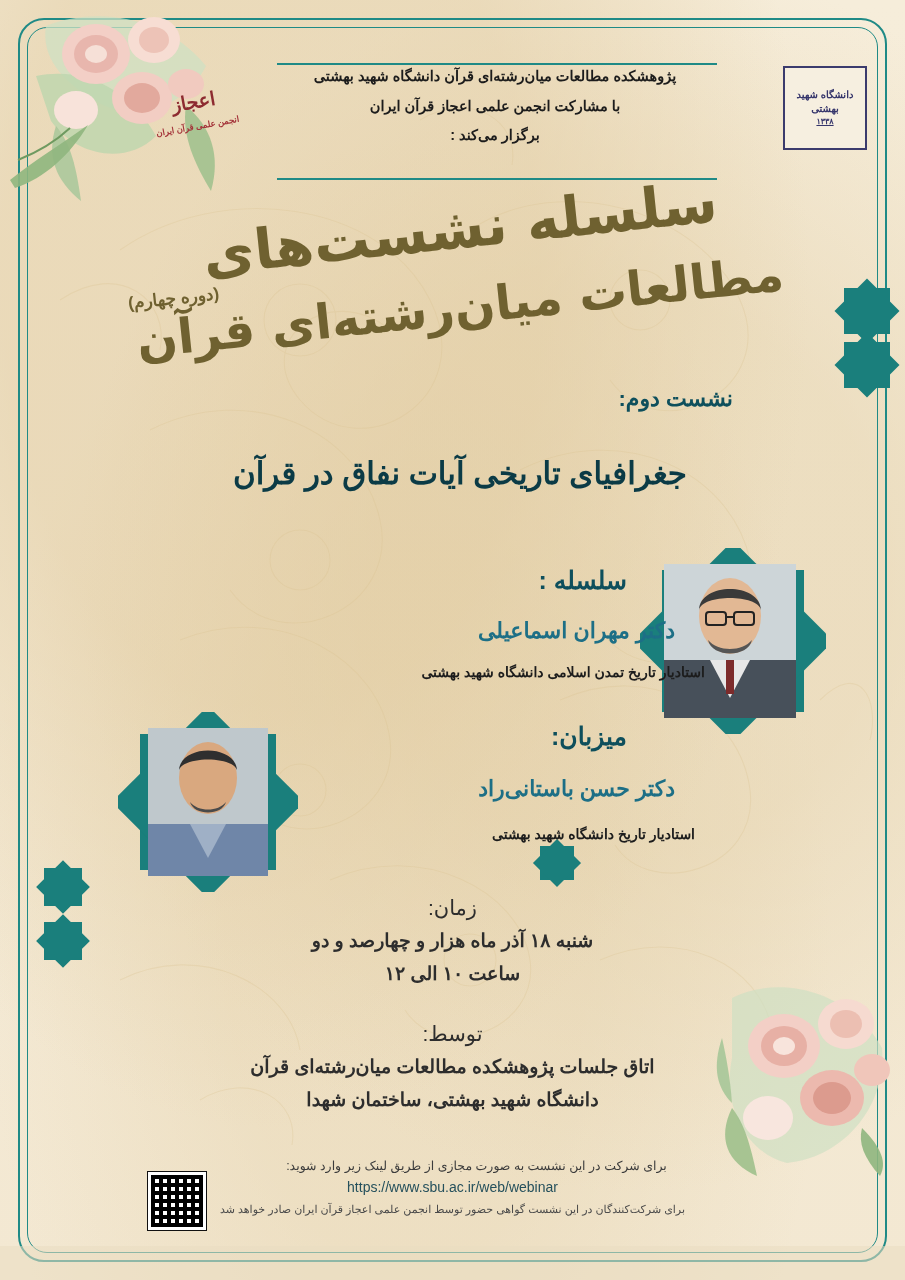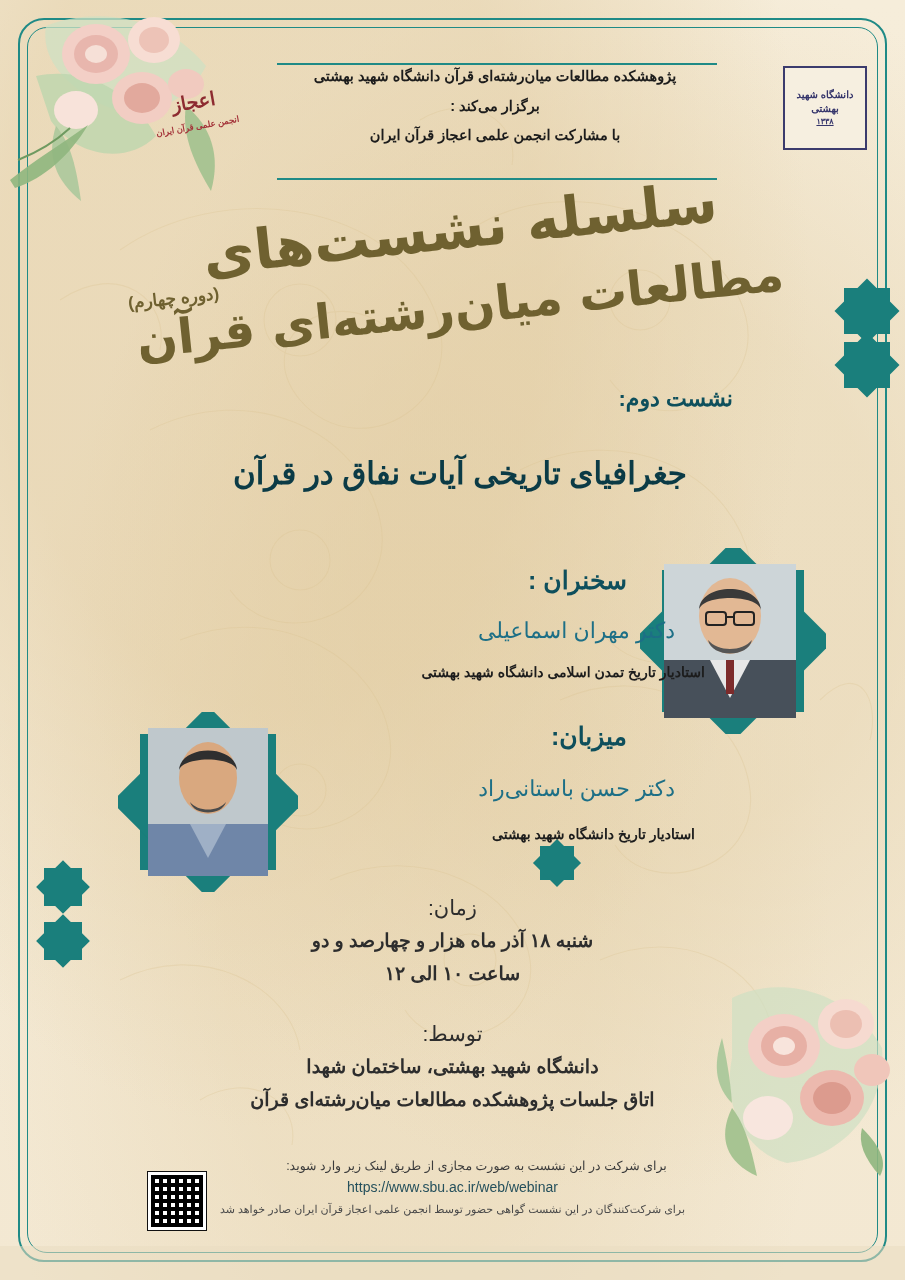--- a/index.html
+++ b/index.html
@@ -156,21 +156,21 @@
   }
 
   
   .role-label {
     position: absolute;
     font-size: 25px; font-weight: bold;
     color: #0e4f5c;
   }
   .person-name {
     position: absolute;
-    font-size: 22px; font-weight: normal;
+    font-size: 22px; font-weight: bold;
     color: #1d6f86;
   }
   .person-affil {
     position: absolute;
     font-size: 14px; font-weight: bold;
     color: #1c1c1c;
   }
   .speaker-label { right: 278px; top: 566px; }
   .speaker-name  { right: 230px; top: 618px; }
   .speaker-affil { right: 200px; top: 664px; }
@@ -297,22 +297,22 @@
       <path d="M20 150 C 5 180, 15 205, 45 218 C 38 185, 32 165, 20 150Z" fill="#9ec08c" opacity="0.9"></path>
       <path d="M150 170 C 170 190, 175 205, 168 218 C 152 200, 146 185, 150 170Z" fill="#8fb67e" opacity="0.9"></path>
       <path d="M10 80 C 0 110, 5 130, 20 145 C 18 118, 14 98, 10 80Z" fill="#a6c698" opacity="0.9"></path>
     </g>
   </svg>
 
   <div class="header-box-line"></div>
   <div class="header-box-line b"></div>
   <div class="header-band">
     <span class="ln">پژوهشکده مطالعات میان‌رشته‌ای قرآن دانشگاه شهید بهشتی</span>
+    <span class="ln">با مشارکت انجمن علمی اعجاز قرآن ایران</span>
     <span class="ln">برگزار می‌کند :</span>
-    <span class="ln">با مشارکت انجمن علمی اعجاز قرآن ایران</span>
   </div>
 
   <div class="sbu-logo">
     <span>دانشگاه شهید بهشتی</span>
     <span style="font-size:8px;margin-top:2px;text-decoration:underline;">۱۳۳۸</span>
   </div>
 
   <div class="assoc-logo">
     <span class="big">اعجاز</span>
     <span style="font-size:8.5px;">انجمن علمی قرآن ایران</span>
@@ -339,21 +339,21 @@
       <rect x="86" y="112" width="8" height="34" fill="#7d2b2b"></rect>
       <ellipse cx="90" cy="68" rx="31" ry="38" fill="#e2b894"></ellipse>
       <path d="M59 62 C 60 34, 120 34, 121 62 C 118 46, 62 46, 59 62Z" fill="#3a3a3a"></path>
       <path d="M68 92 C 78 104, 102 104, 112 92 C 108 110, 72 110, 68 92Z" fill="#555"></path>
       <rect x="66" y="64" width="20" height="13" rx="3" fill="none" stroke="#222" stroke-width="2"></rect>
       <rect x="94" y="64" width="20" height="13" rx="3" fill="none" stroke="#222" stroke-width="2"></rect>
       <line x1="86" y1="69" x2="94" y2="69" stroke="#222" stroke-width="2"></line>
     </g>
   </svg>
 
-  <div class="role-label speaker-label">سخنران :</div>
+  <div class="role-label speaker-label">سلسله :</div>
   <div class="person-name speaker-name">دکتر مهران اسماعیلی</div>
   <div class="person-affil speaker-affil">استادیار تاریخ تمدن اسلامی دانشگاه شهید بهشتی</div>
 
   <svg class="photo-frame" style="left:118px;top:712px;width:180px;height:180px;padding:0;background:none;" viewBox="0 0 180 180">
     <g>
       <rect x="22" y="22" width="136" height="136" fill="#1a7f7c"></rect>
       <rect x="22" y="22" width="136" height="136" fill="#1a7f7c" transform="rotate(45 90 90)"></rect>
       <rect x="30" y="16" width="120" height="148" fill="#bfc8cc"></rect>
       <rect x="30" y="112" width="120" height="52" fill="#6f86a8"></rect>
       <path d="M72 112 L90 146 L108 112 Z" fill="#9fb0c6"></path>
@@ -368,22 +368,22 @@
   <div class="person-affil host-affil">استادیار تاریخ دانشگاه شهید بهشتی</div>
 
   <div class="time-block" style="position:absolute;">
     <span class="block-label">زمان:</span>
     <span class="block-ln">شنبه ۱۸ آذر ماه هزار و چهارصد و دو</span>
     <span class="block-ln">ساعت ۱۰ الی ۱۲</span>
   </div>
 
   <div class="place-block" style="position:absolute;">
     <span class="block-label">توسط:</span>
+    <span class="block-ln">اتاق جلسات پژوهشکده مطالعات میان‌رشته‌ای قرآن</span>
     <span class="block-ln">دانشگاه شهید بهشتی، ساختمان شهدا</span>
-    <span class="block-ln">اتاق جلسات پژوهشکده مطالعات میان‌رشته‌ای قرآن</span>
   </div>
 
   <div class="footer">
     <span class="f1">برای شرکت در این نشست به صورت مجازی از طریق لینک زیر وارد شوید:</span>
     <span class="f2">https://www.sbu.ac.ir/web/webinar</span>
     <span class="f3">برای شرکت‌کنندگان در این نشست گواهی حضور توسط انجمن علمی اعجاز قرآن ایران صادر خواهد شد</span>
   </div>
 
   <div class="qr"></div>
 

